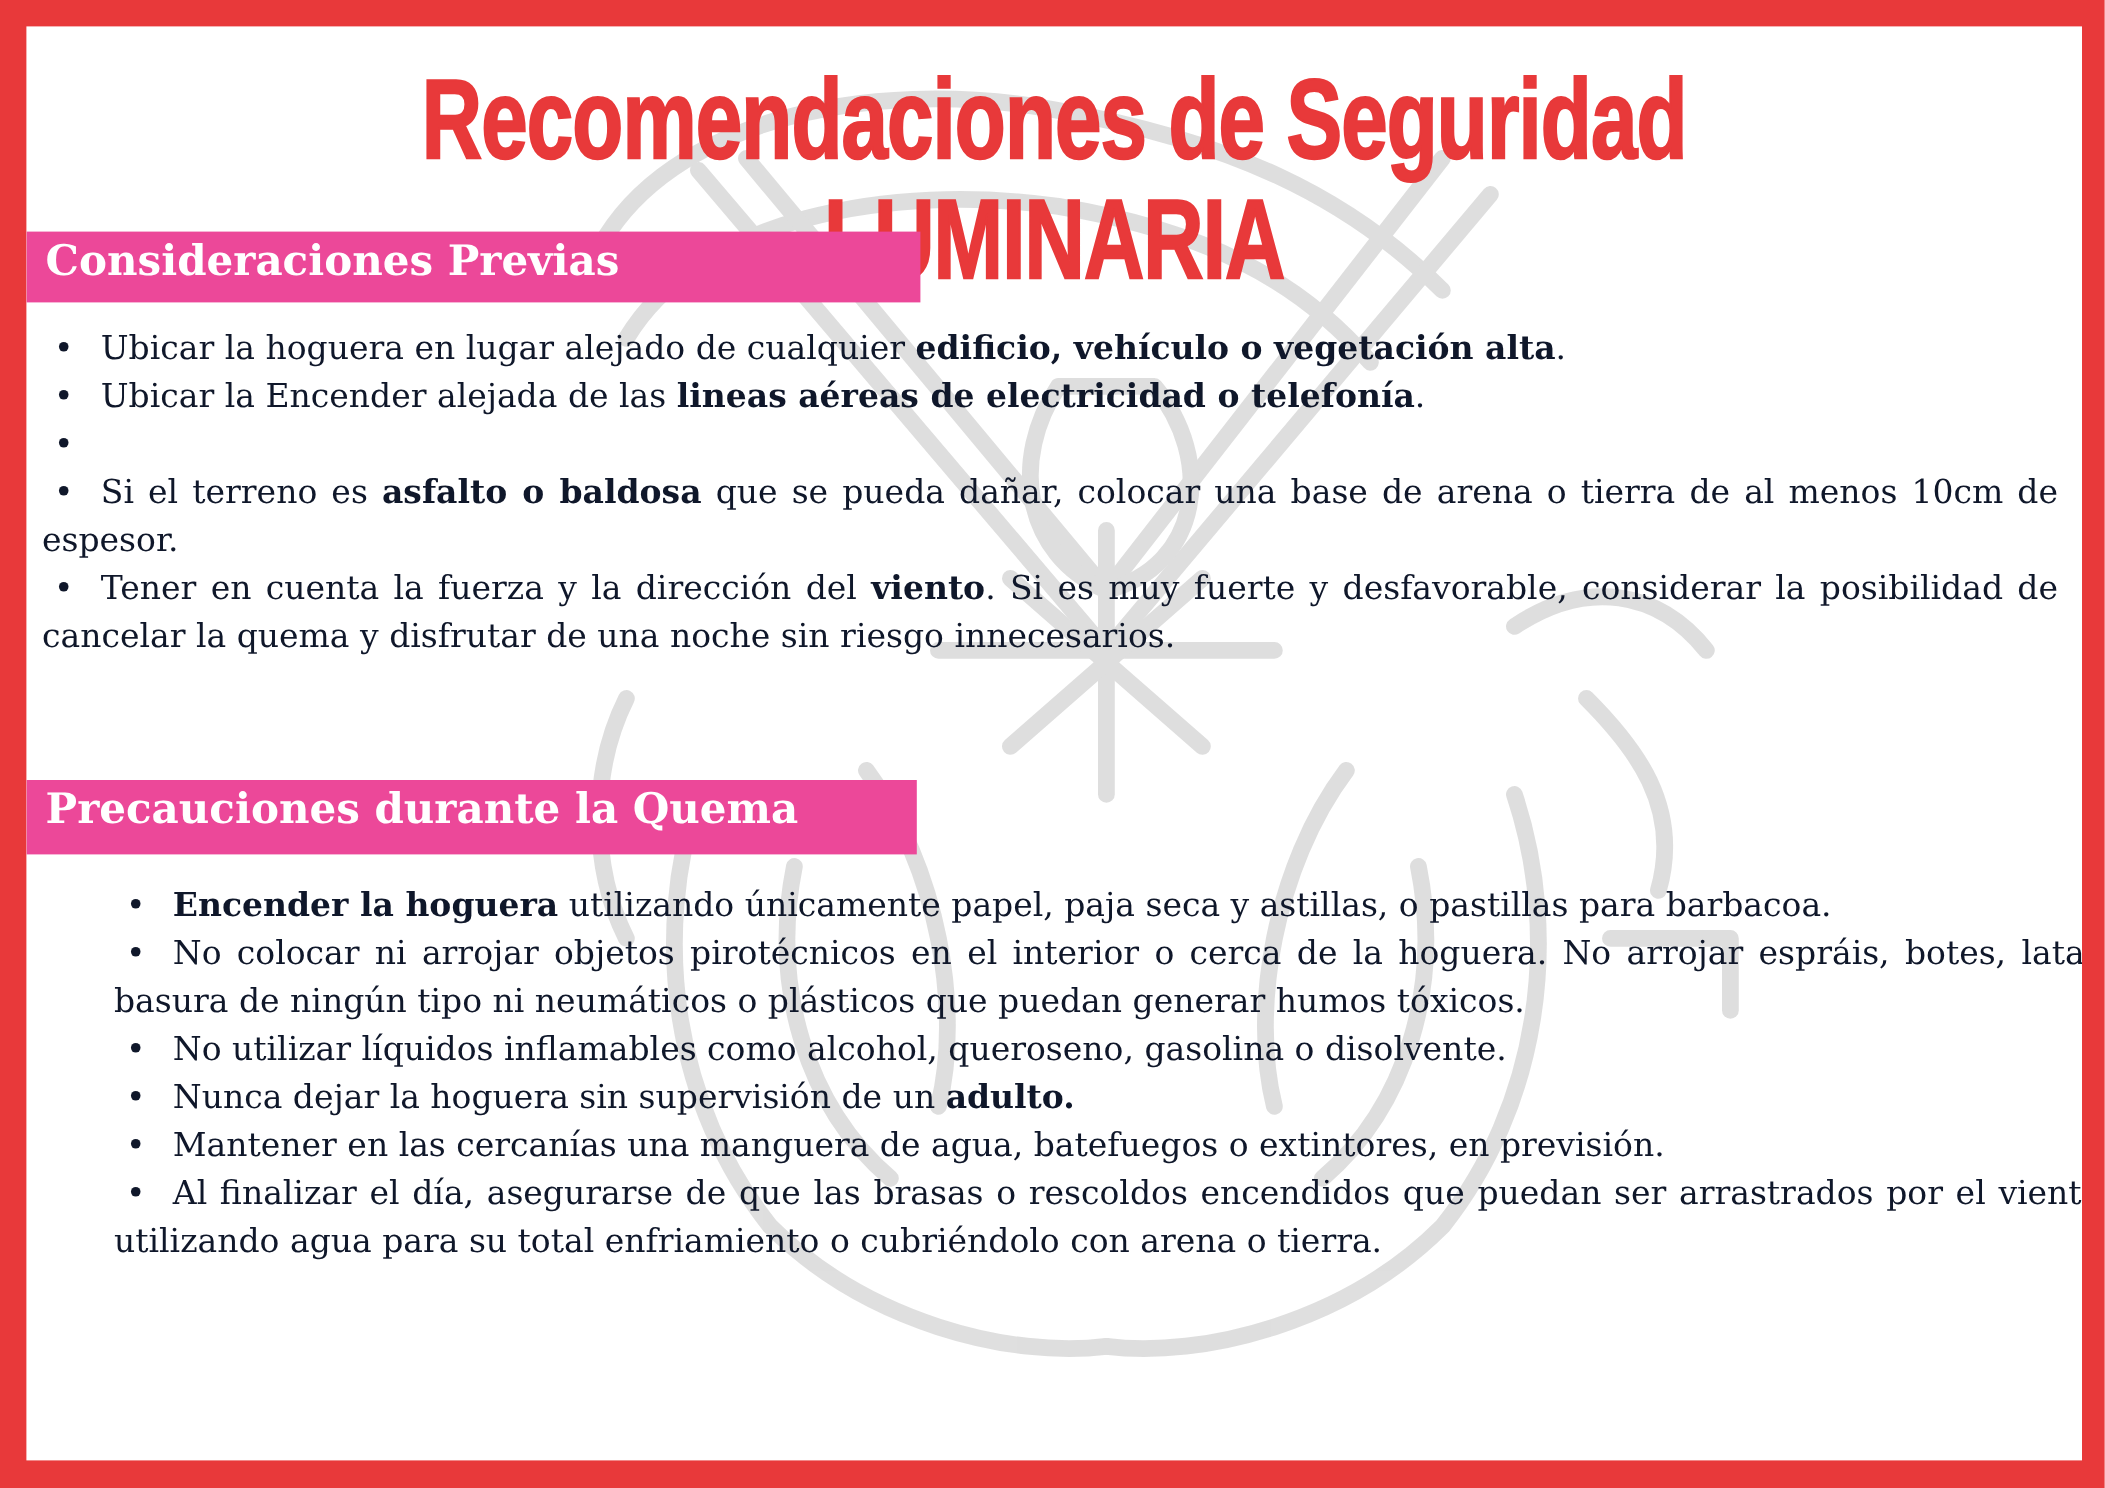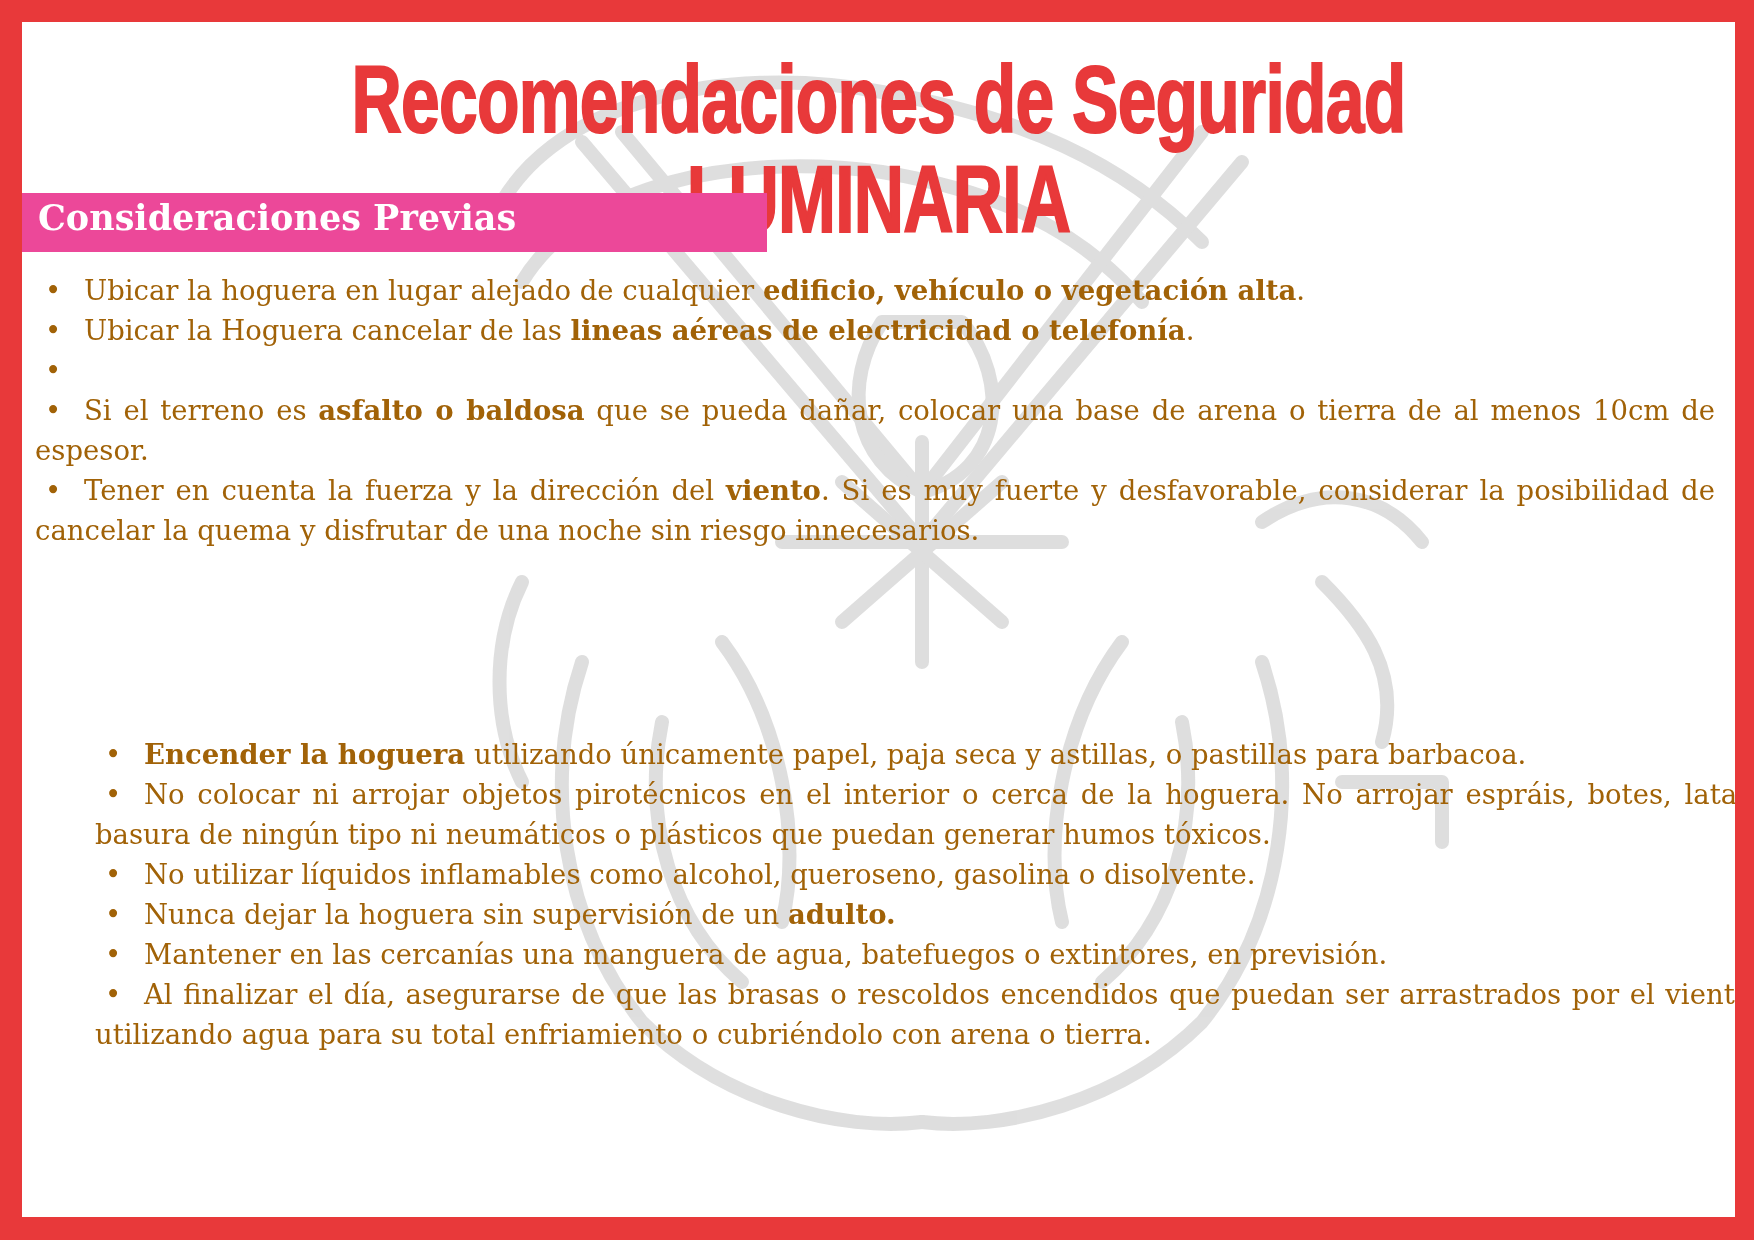--- a/index.html
+++ b/index.html
@@ -17,21 +17,21 @@
   .section-bar { position: absolute; left: 0; background: #ec4899; }
   .section-bar span {
     position: absolute; left: 16px; top: 4px;
     font-family: "DejaVu Serif", serif; font-weight: bold; font-size: 35px; color: #ffffff;
     letter-spacing: 0px;
   }
   .bar1 { top: 171px; width: 745px; height: 59px; }
   .bar2 { top: 628px; width: 742px; height: 62px; }
   .body-text {
     position: absolute; font-family: "DejaVu Serif", serif; font-size: 27.5px;
-    line-height: 40px; color: #a16207; text-align: justify;
+    line-height: 40px; color: #0f172a; text-align: justify;
   }
   .s1 { left: 13px; top: 248px; width: 1680px; }
   .s2 { left: 37px; top: 712px; width: 1665px; margin-left: 36px; }
   .item { margin: 0; }
   .bullet { display: inline-block; width: 49px; text-indent: 0; }
   .bullet::before { content: "\2022"; padding-left: 10px; }
   b { font-weight: bold; }
 </style>
 </head>
 <body>
@@ -60,26 +60,29 @@
   </svg>
 
   <div class="title">Recomendaciones de Seguridad LUMINARIA</div>
 
   <div class="section-bar bar1">
     <span>Consideraciones Previas</span>
   </div>
 
   <div class="body-text s1">
     <p class="item"><span class="bullet"></span><span>Ubicar la hoguera en lugar alejado de cualquier </span><b>edificio, vehículo o vegetación alta</b><span>.</span></p>
-    <p class="item"><span class="bullet"></span><span>Ubicar la Hoguera cancelar de las </span><b>lineas aéreas de electricidad o telefonía</b><span>.</span></p>
+    <p class="item"><span class="bullet"></span><span>Ubicar la Encender alejada de las </span><b>lineas aéreas de electricidad o telefonía</b><span>.</span></p>
     <p class="item"><span class="bullet"></span></p>
     <p class="item"><span class="bullet"></span><span>Si el terreno es </span><b>asfalto o baldosa</b><span> que se pueda dañar, colocar una base de arena o tierra de al menos 10cm de espesor.</span></p>
     <p class="item"><span class="bullet"></span><span>Tener en cuenta la fuerza y la dirección del </span><b>viento</b><span>. Si es muy fuerte y desfavorable, considerar la posibilidad de cancelar la quema y disfrutar de una noche sin riesgo innecesarios.</span></p>
   </div>
 
+  <div class="section-bar bar2">
+    <span>Precauciones durante la Quema</span>
+  </div>
 
   <div class="body-text s2">
     <p class="item"><span class="bullet"></span><b>Encender la hoguera</b><span> utilizando únicamente papel, paja seca y astillas, o pastillas para barbacoa.</span></p>
     <p class="item"><span class="bullet"></span><span>No colocar ni arrojar objetos pirotécnicos en el interior o cerca de la hoguera. No arrojar espráis, botes, latas, basura de ningún tipo ni neumáticos o plásticos que puedan generar humos tóxicos.</span></p>
     <p class="item"><span class="bullet"></span><span>No utilizar líquidos inflamables como alcohol, queroseno, gasolina o disolvente.</span></p>
     <p class="item"><span class="bullet"></span><span>Nunca dejar la hoguera sin supervisión de un </span><b>adulto.</b></p>
     <p class="item"><span class="bullet"></span><span>Mantener en las cercanías una manguera de agua, batefuegos o extintores, en previsión.</span></p>
     <p class="item"><span class="bullet"></span><span>Al finalizar el día, asegurarse de que las brasas o rescoldos encendidos que puedan ser arrastrados por el viento, utilizando agua para su total enfriamiento o cubriéndolo con arena o tierra.</span></p>
   </div>
 

